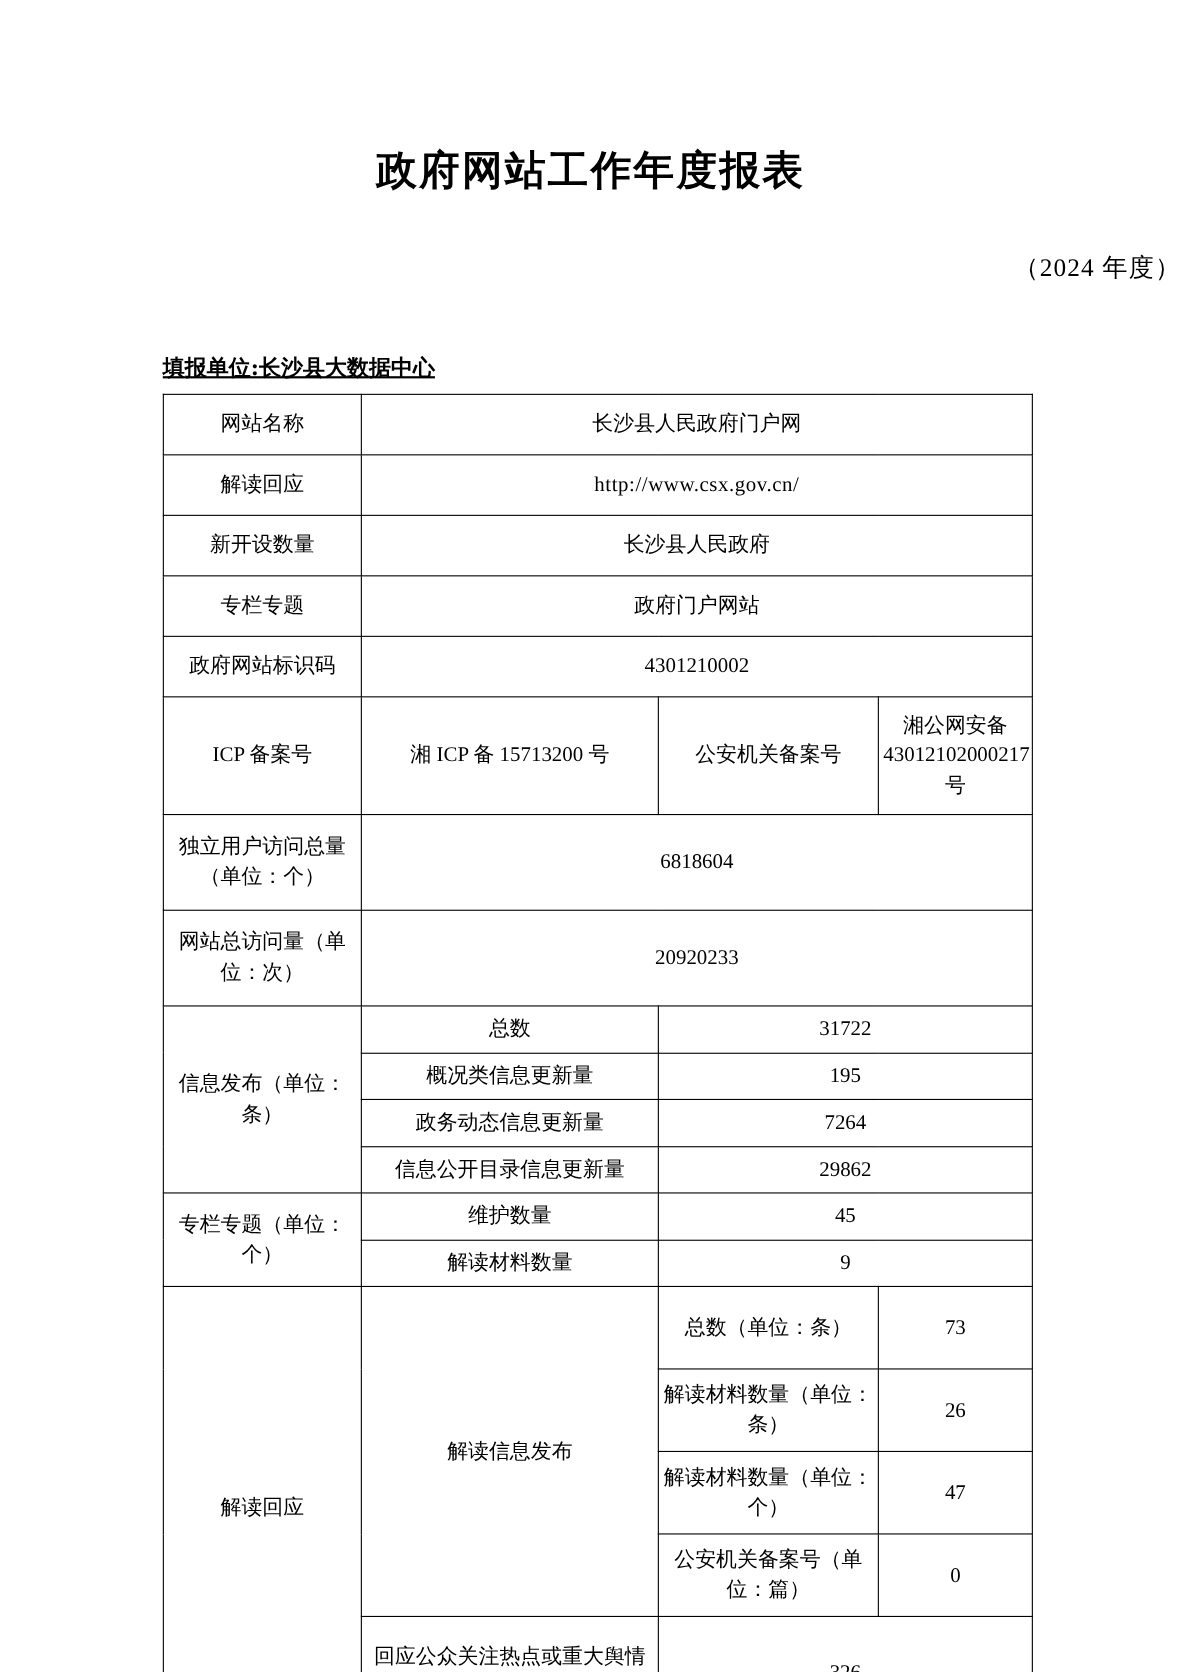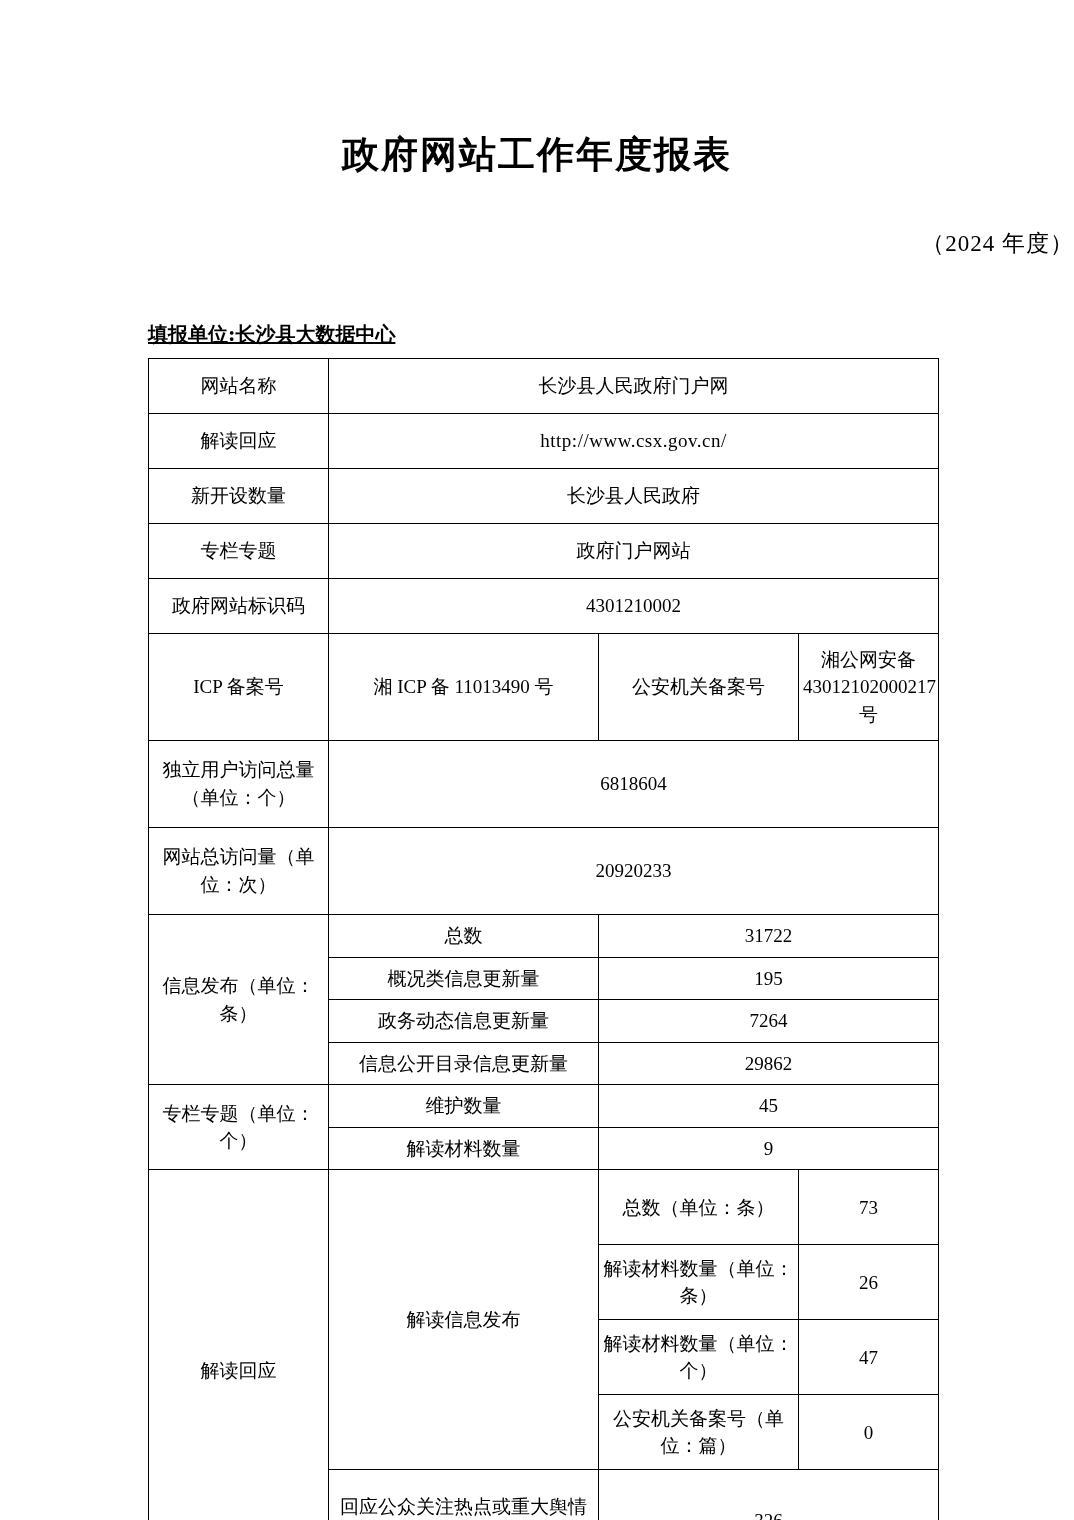--- a/index.html
+++ b/index.html
@@ -101,21 +101,21 @@
       <tr>
         <td class="tall">专栏专题</td>
         <td class="tall" colspan="3">政府门户网站</td>
       </tr>
       <tr>
         <td class="tall">政府网站标识码</td>
         <td class="tall" colspan="3">4301210002</td>
       </tr>
       <tr>
         <td style="height:92px">ICP 备案号</td>
-        <td>湘 ICP 备 11013490 号</td>
+        <td>湘 ICP 备 15713200 号</td>
         <td>公安机关备案号</td>
         <td class="two-line">湘公网安备 43012102000217 号</td>
       </tr>
       <tr>
         <td style="height:72px" class="two-line">独立用户访问总量（单位：个）</td>
         <td colspan="3">6818604</td>
       </tr>
       <tr>
         <td style="height:72px" class="two-line">网站总访问量（单位：次）</td>
         <td colspan="3">20920233</td>

